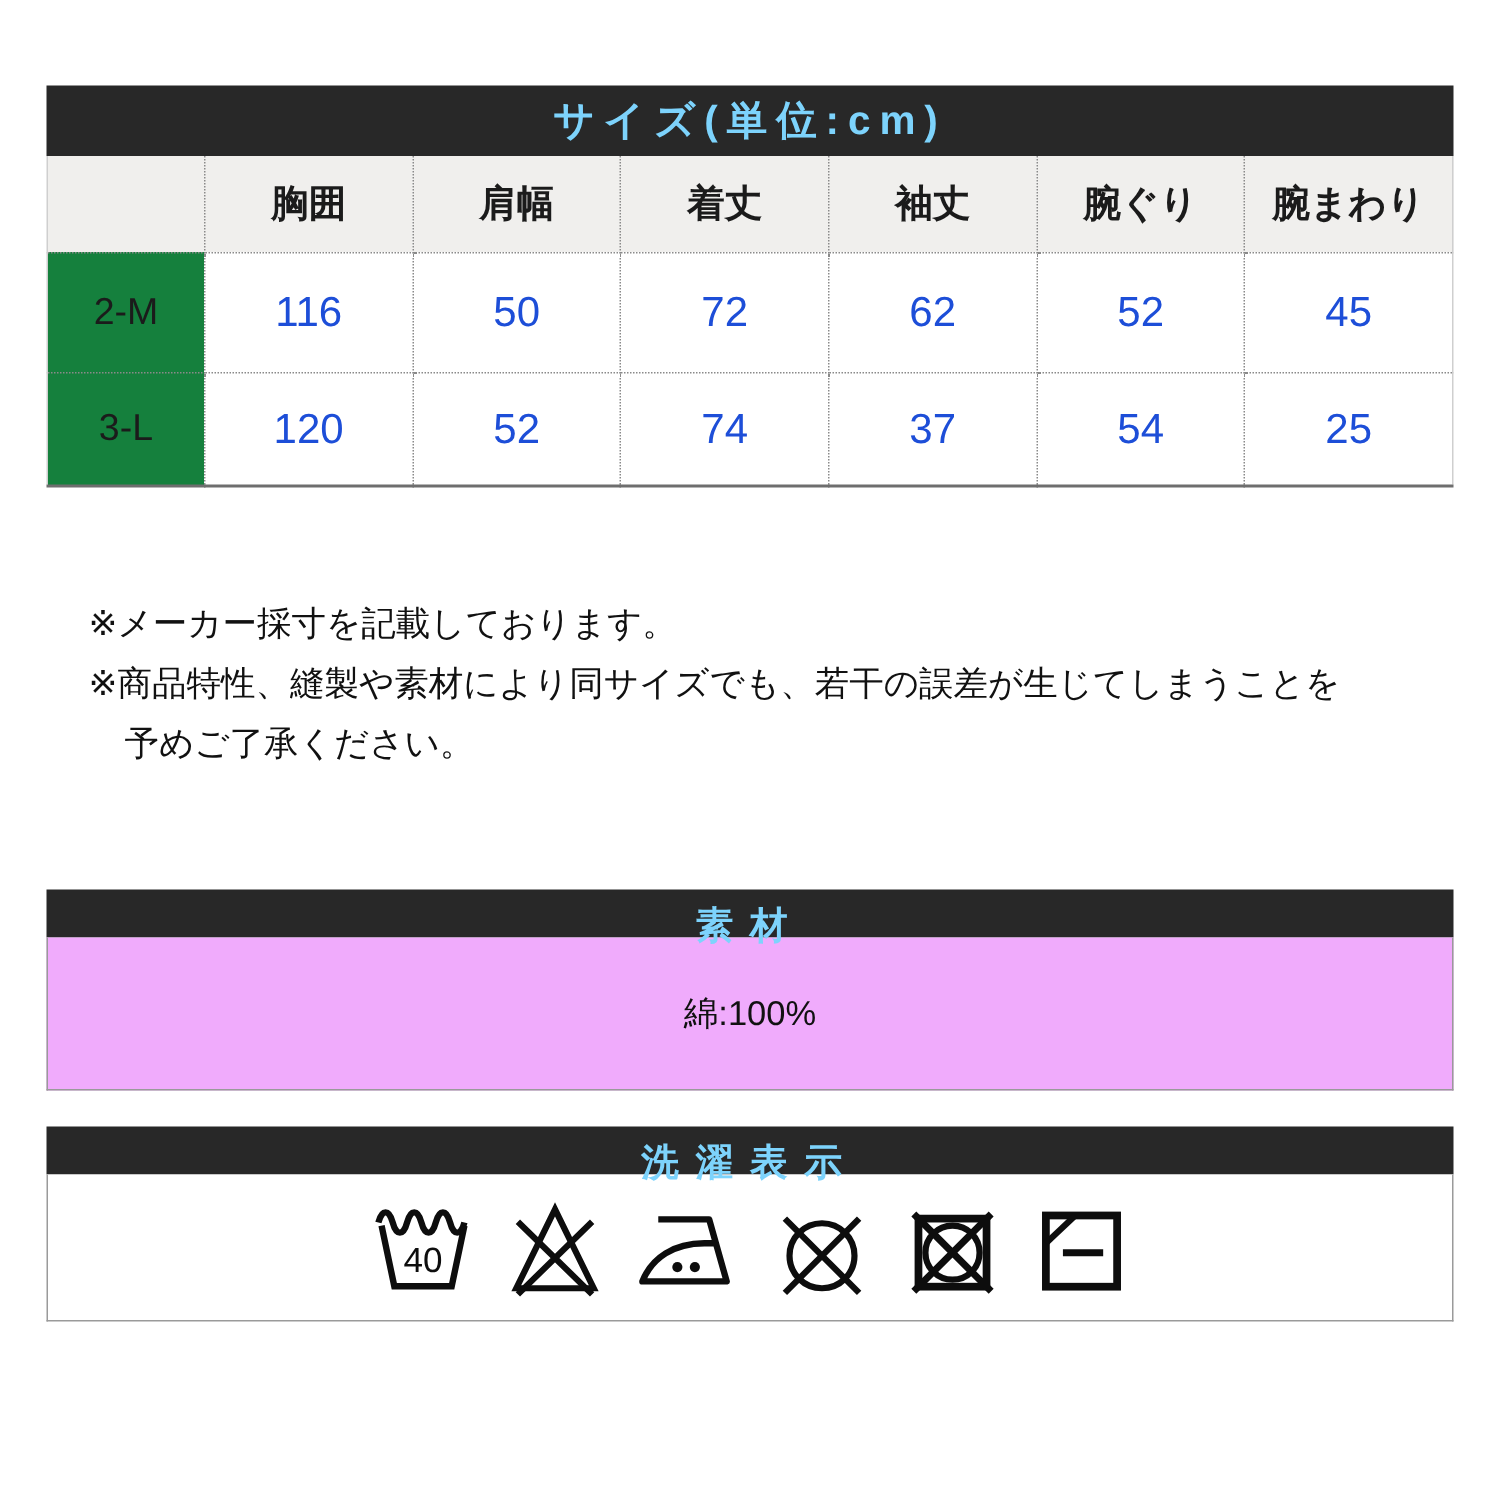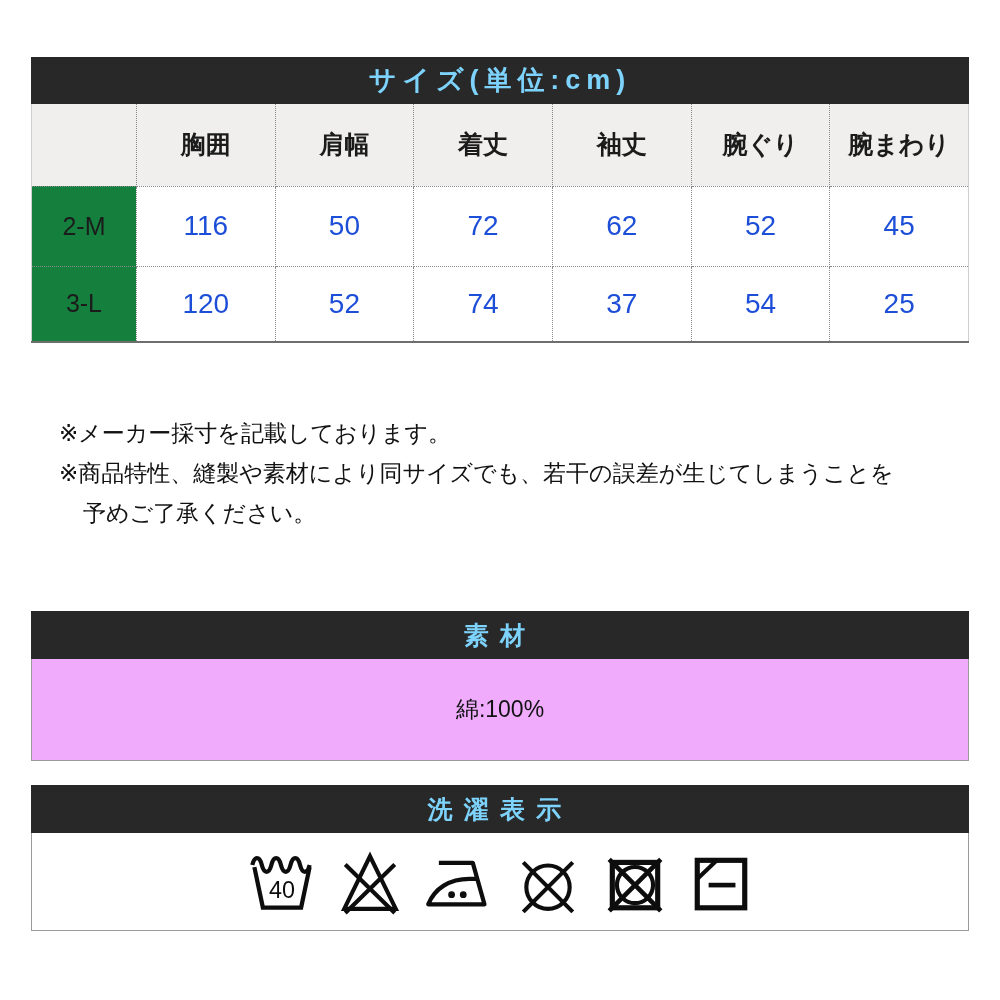--- a/index.html
+++ b/index.html
@@ -8,29 +8,29 @@
     position:relative; width:1000px; height:1000px; background:#ffffff;
     font-family:"Liberation Sans","DejaVu Sans",sans-serif; color:#1b1b1b; overflow:hidden;
   }
   .content { width:938px; margin:0 auto; padding-top:57px; }
 
   
   .bar {
     background:#282828; color:#7dd3fc; font-weight:bold; text-align:center;
   }
   .size-bar   { height:47px; line-height:47px; font-size:27px; letter-spacing:0.22em; }
-  .mini-bar   { height:48px; line-height:48px; font-size:25px; letter-spacing:0.45em; }
+  .mini-bar   { height:32px; line-height:48px; font-size:25px; letter-spacing:0.45em; }
 
   
   table.size-table { width:100%; border-collapse:collapse; table-layout:fixed;
     border-left:1px solid #cfcfcf; border-right:1px solid #cfcfcf; border-bottom:2px solid #6e6e6e; }
   table.size-table th, table.size-table td {
     border:1px dotted #8a8a8a; text-align:center; vertical-align:middle;
   }
-  table.size-table tr.head-row   { height:82px; }
+  table.size-table tr.head-row   { height:64px; }
   table.size-table tr.data-row-1 { height:80px; }
   table.size-table tr.data-row-2 { height:76px; }
   table.size-table tr.head-row th { background:#f0efed; font-size:25px; font-weight:bold; border-top:none; }
   table.size-table td.row-label { background:#15803d; font-size:25px; font-weight:normal; }
   table.size-table td.num { background:#ffffff; font-size:28px; font-weight:normal; color:#1d4ed8; }
 
   
   .notes { margin-top:70px; padding-left:28px; font-size:23px; line-height:40px; color:#111; }
   .notes .indent { padding-left:24px; }
 

